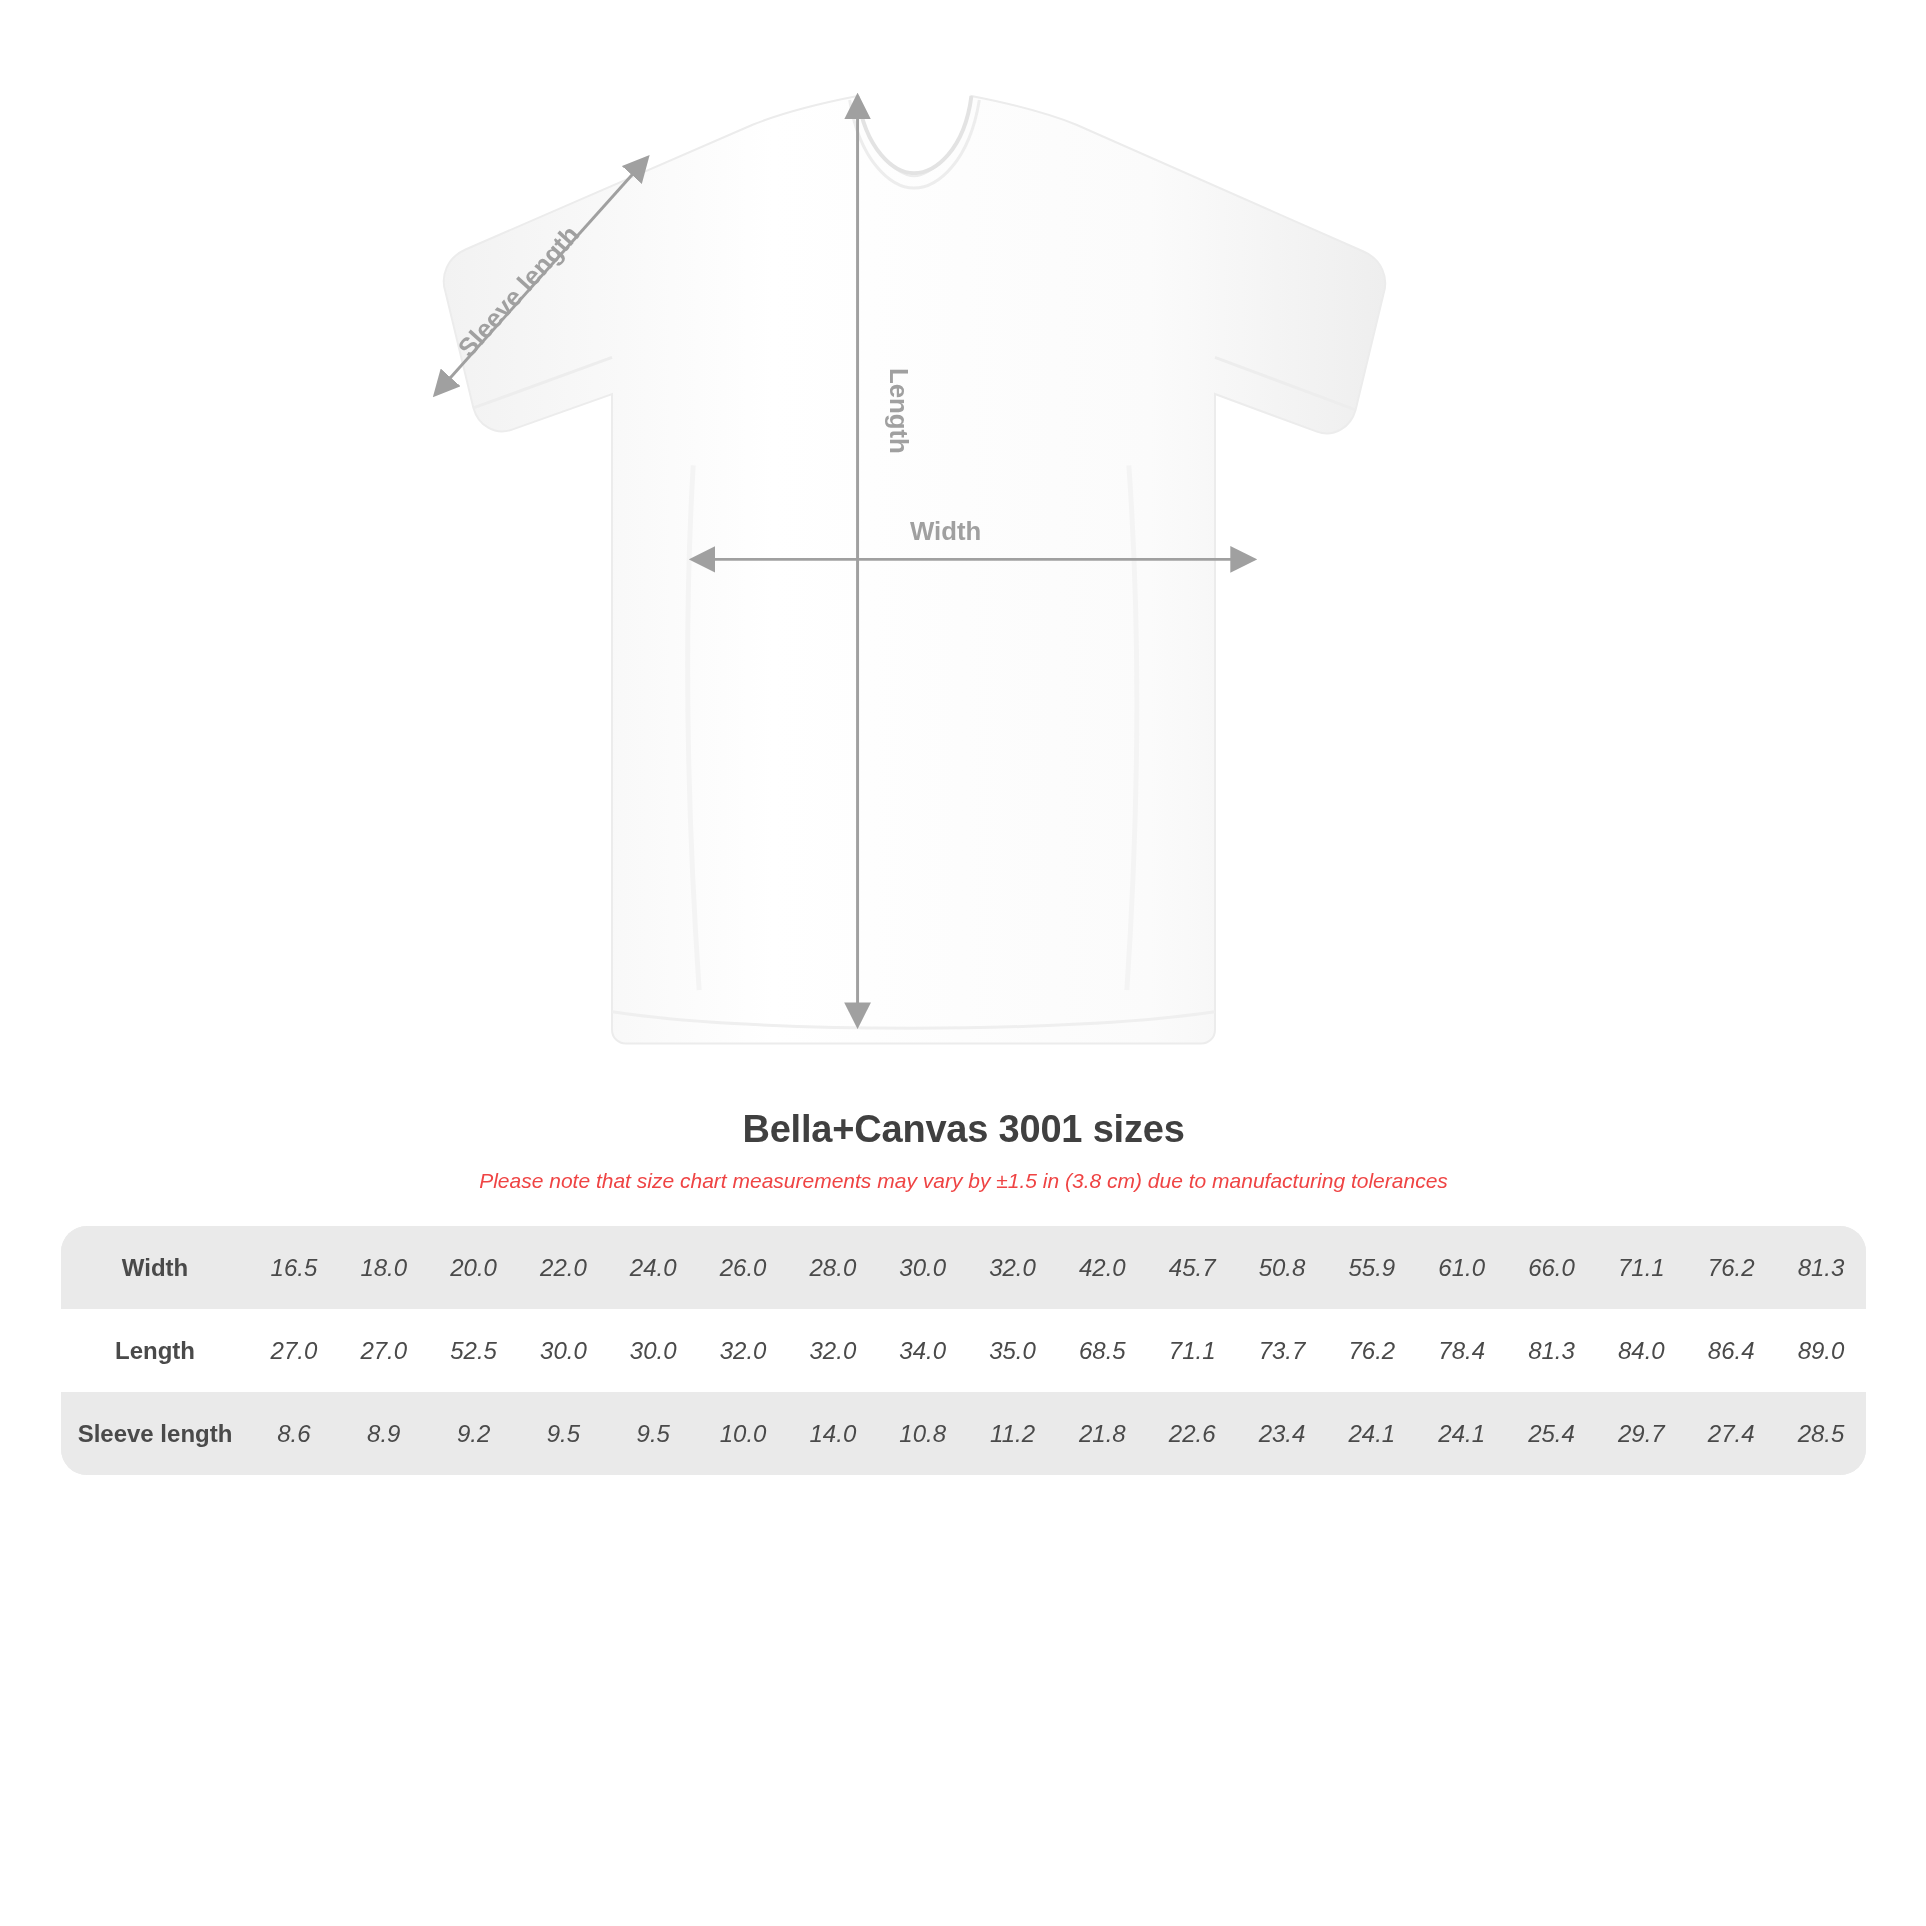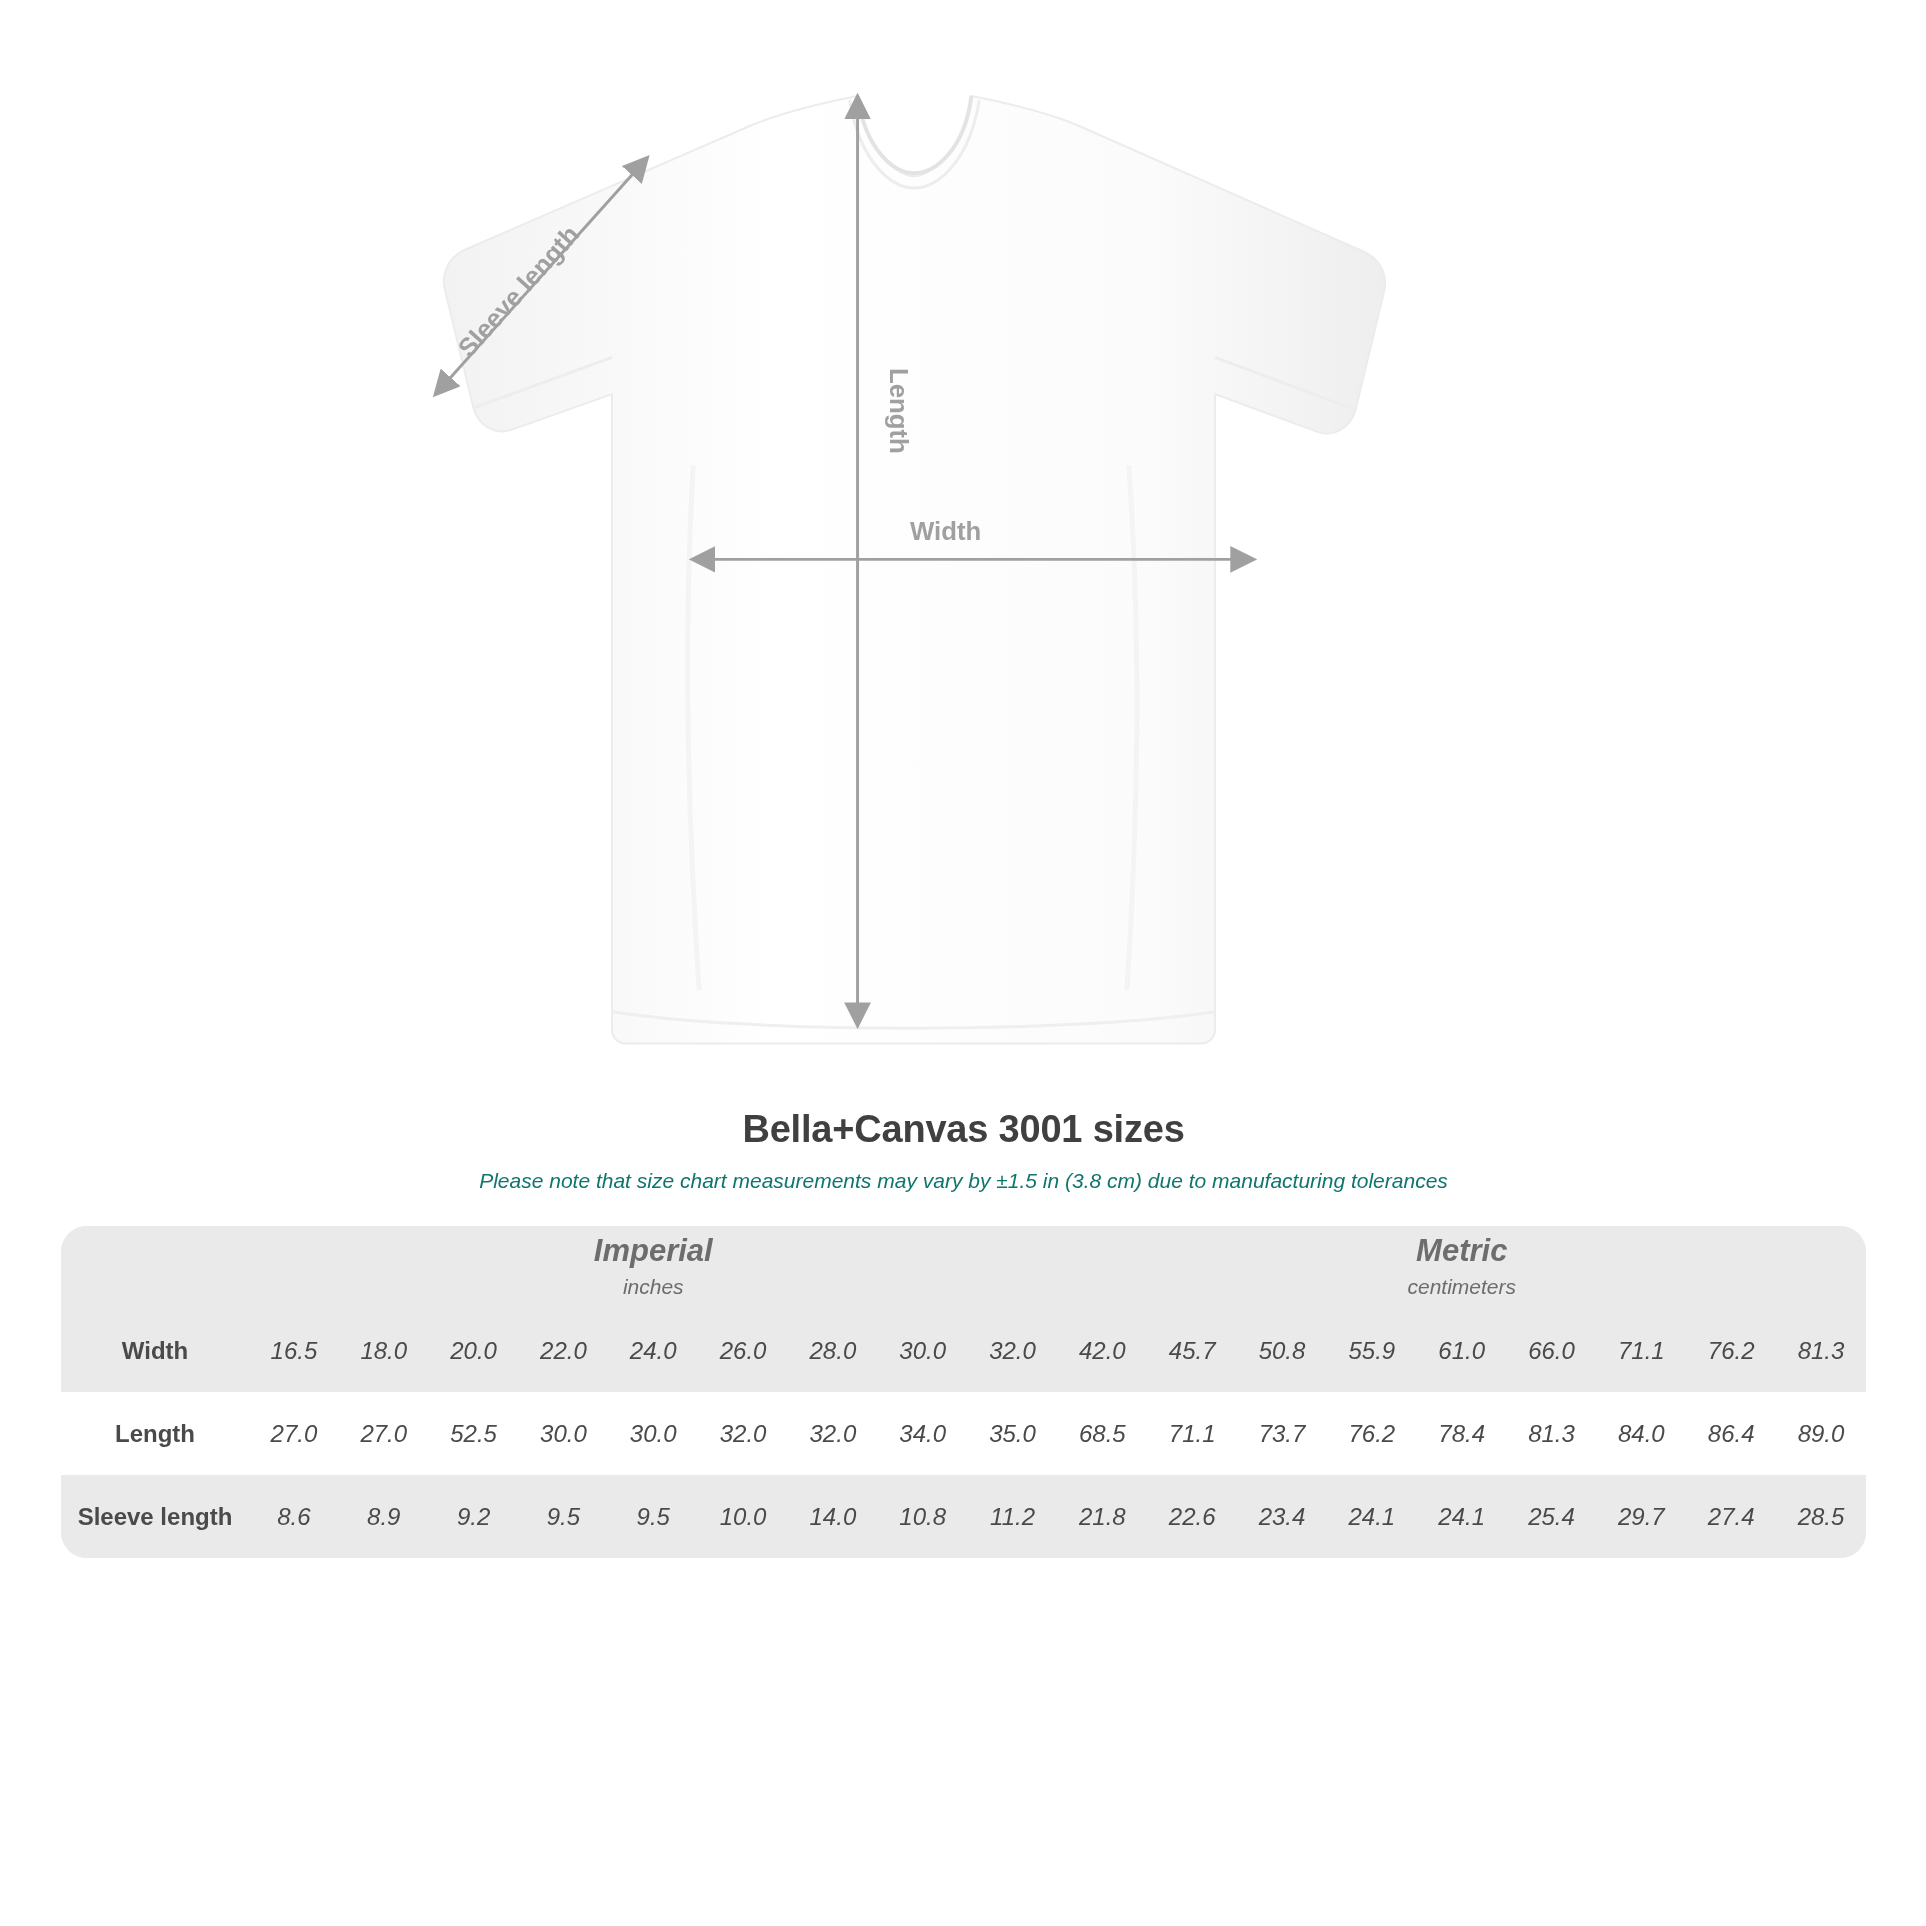--- a/index.html
+++ b/index.html
@@ -38,21 +38,21 @@
   }
   .chart-title {
     font-size: 38px;
     font-weight: bold;
     color: #404040;
     letter-spacing: -0.2px;
   }
   .chart-note {
     font-size: 21px;
     font-style: italic;
-    color: #0f766e;
+    color: #ef4444;
     margin-top: 18px;
   }
 
   
   .table-wrap {
     margin: 33px 61px 0 61px;
     border-radius: 26px;
     overflow: hidden;
     background: #eaeaea;
   }
@@ -216,31 +216,20 @@
           <col>
           <col>
           <col>
           <col>
           <col>
           <col>
           <col>
           <col>
         </colgroup>
       <tbody id="table-body">
-          <tr class="unit-row">
-            <td></td>
-            <td colspan="9">
-              <div class="unit-sys">Imperial</div>
-              <div class="unit-sub">inches</div>
-            </td>
-            <td colspan="9">
-              <div class="unit-sys">Metric</div>
-              <div class="unit-sub">centimeters</div>
-            </td>
-          </tr>
           <tr class="row-shaded">
             <td class="rowlabel">Width</td>
             <td class="cellval">16.5</td>
             <td class="cellval">18.0</td>
             <td class="cellval">20.0</td>
             <td class="cellval">22.0</td>
             <td class="cellval">24.0</td>
             <td class="cellval">26.0</td>
             <td class="cellval">28.0</td>
             <td class="cellval">30.0</td>

